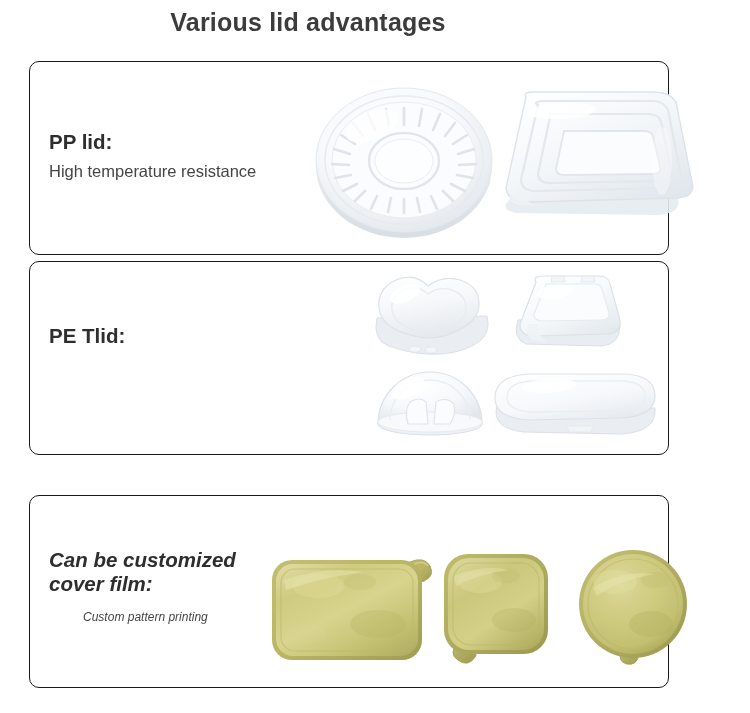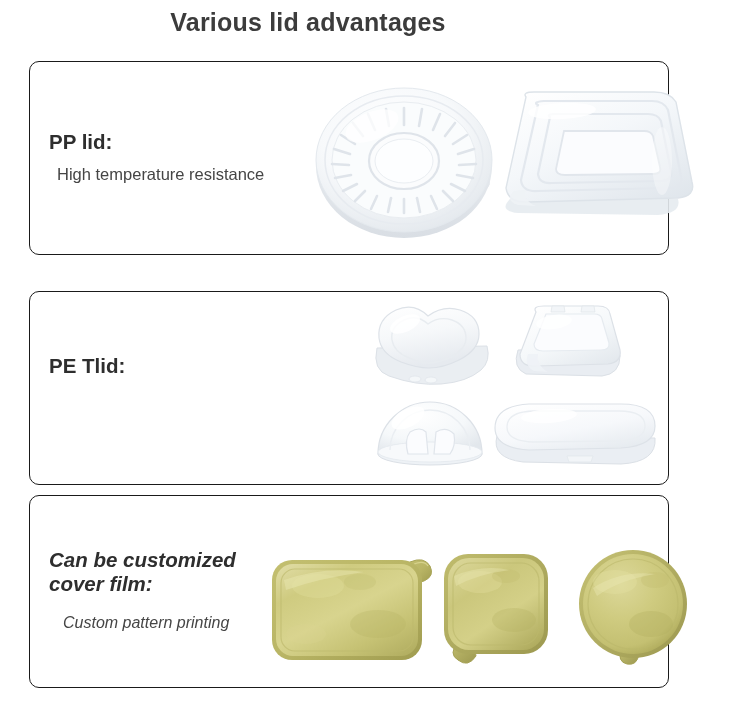--- a/index.html
+++ b/index.html
@@ -31,21 +31,21 @@
   .card {
     position: absolute;
     left: 29px;
     width: 640px;
     border: 1.4px solid #1a1a1a;
     border-radius: 10px;
     background: #ffffff;
     box-sizing: border-box;
   }
   #card-pp   { top: 61px;  height: 194px; }
-  #card-pe   { top: 291px; height: 194px; text-align: center; }
+  #card-pe   { top: 261px; height: 194px; text-align: center; }
   #card-film { top: 495px; height: 193px; font-style: italic; }
 
   .card-text {
     position: absolute;
     left: 19px;
     z-index: 5;
   }
   #card-pp .card-text   { top: 68px; }
   #card-pe .card-text   { top: 62px; }
   #card-film .card-text { top: 52px; }
@@ -57,26 +57,27 @@
     line-height: 1.17;
     white-space: pre-line;
     margin: 0 0 5px 0;
   }
   .card-sub {
     font-size: 16.5px;
     font-weight: normal;
     color: #454545;
     line-height: 1.55;
     white-space: pre-line;
-    margin: 8px;
+    margin: 0;
   }
   #card-film .card-sub {
     padding-left: 6px;
     padding-top: 7px;
-    font-size: 16px;
+    font-size: 12px;
+    text-align: center;
   }
 
   .art {
     position: absolute;
     z-index: 1;
   }
   .art svg { display: block; }
 </style>
 </head>
 <body>

